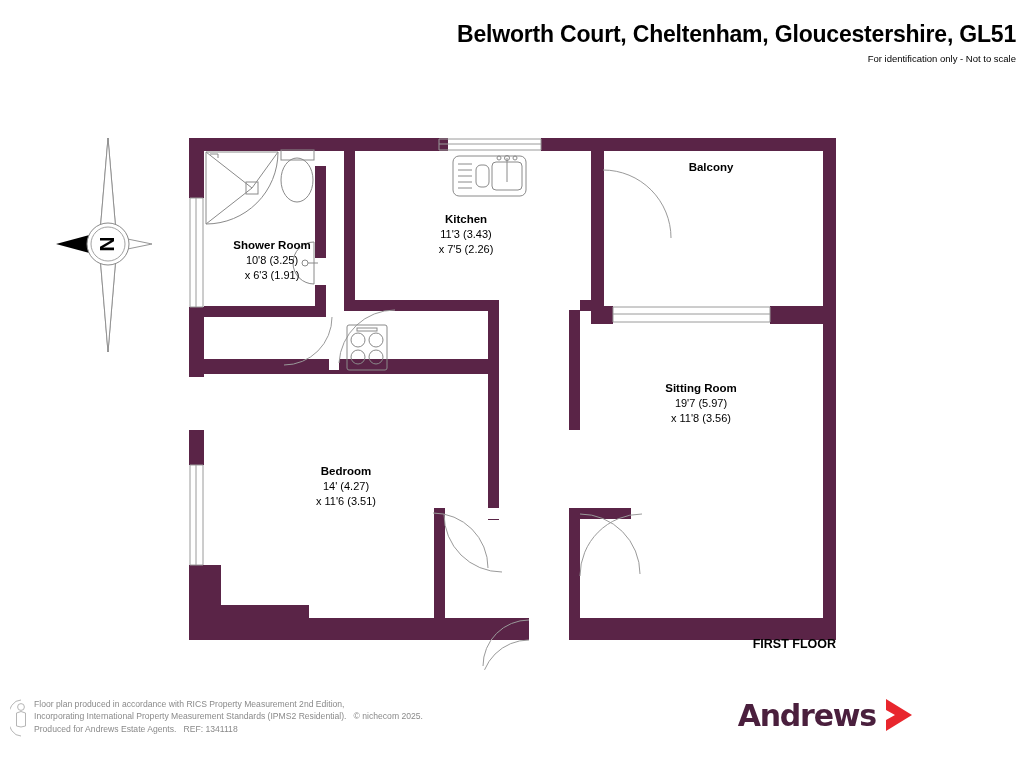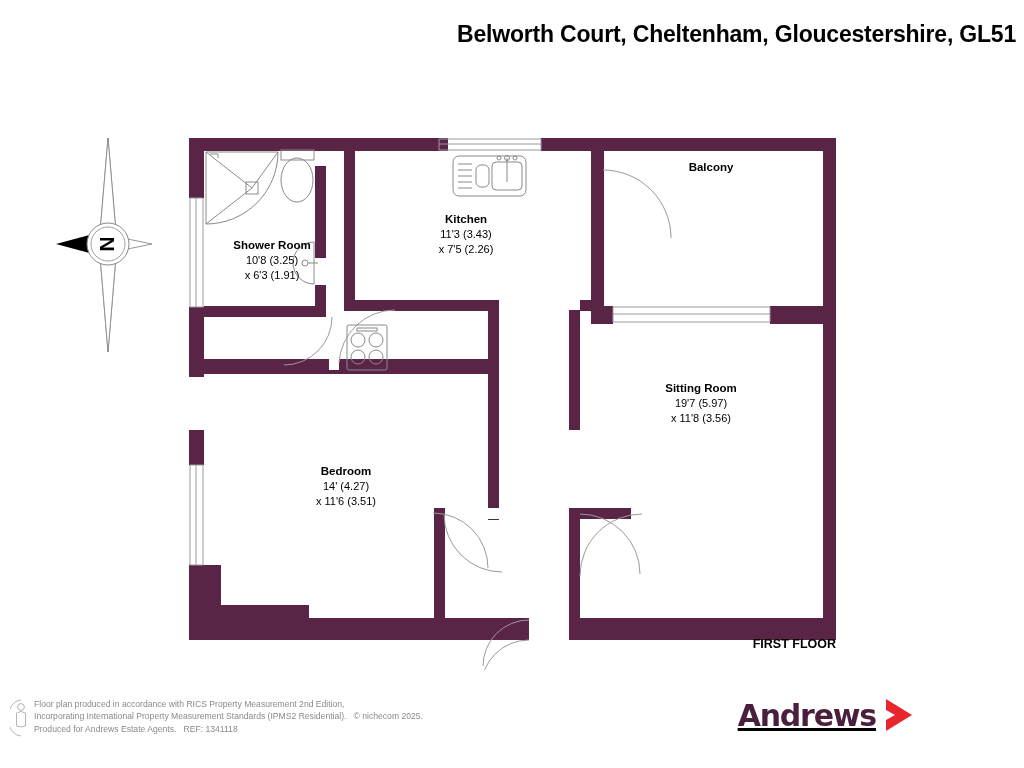--- a/index.html
+++ b/index.html
@@ -107,39 +107,39 @@
     position: absolute;
     left: 10px;
     top: 9px;
   }
   #logo {
     position: absolute;
     right: 8px;
     top: 6px;
     display: flex;
     align-items: center;
-    text-decoration: underline;
   }
   #logo-text {
     font-family: "DejaVu Sans", sans-serif;
     font-size: 30px;
     font-weight: bold;
     letter-spacing: -1.2px;
     color: #4a1f3d;
   }
   #logo-chevron {
     margin-left: 6px;
     display: block;
   }
 </style>
 </head>
 <body>
 
 <div id="header">
   <div id="title">Belworth Court, Cheltenham, Gloucestershire, GL51</div>
+  <div id="disclaimer">For identification only - Not to scale</div>
 </div>
 
 <div id="plan-wrap">
 <svg id="plan-svg" width="1024" height="560" viewBox="0 0 1024 560" xmlns="http://www.w3.org/2000/svg">
 
   <g fill="#5a2447">
 
     <rect x="189" y="28" width="250" height="13"></rect>
     <rect x="439" y="28" width="9" height="13"></rect>
     <rect x="541" y="28" width="50" height="13"></rect>

